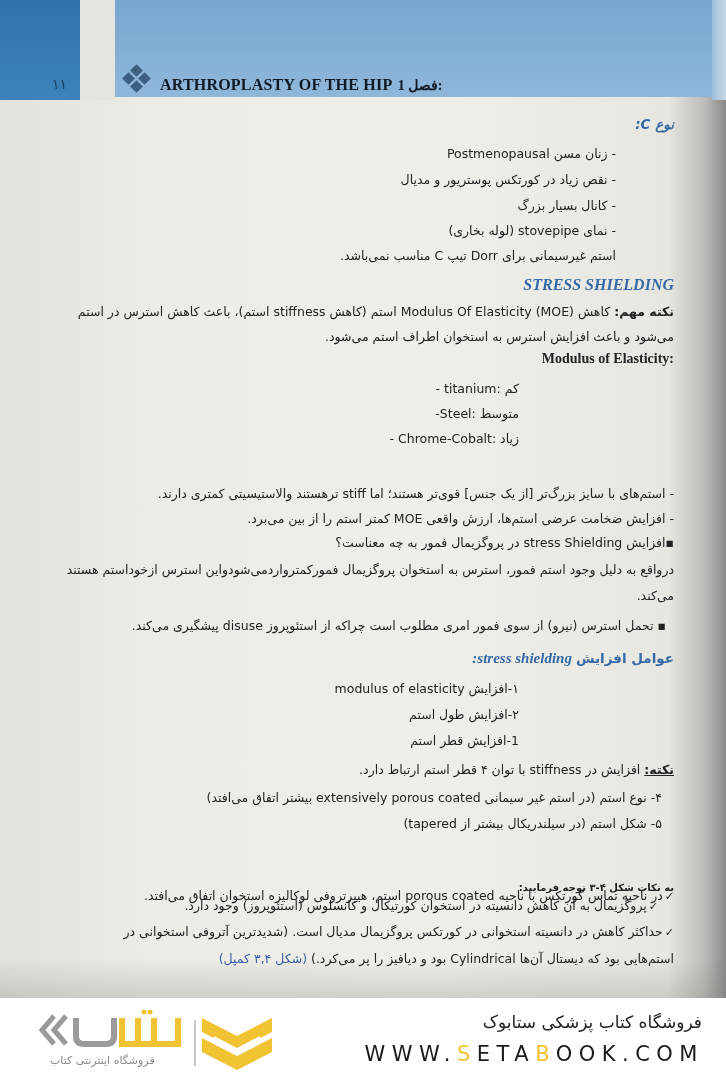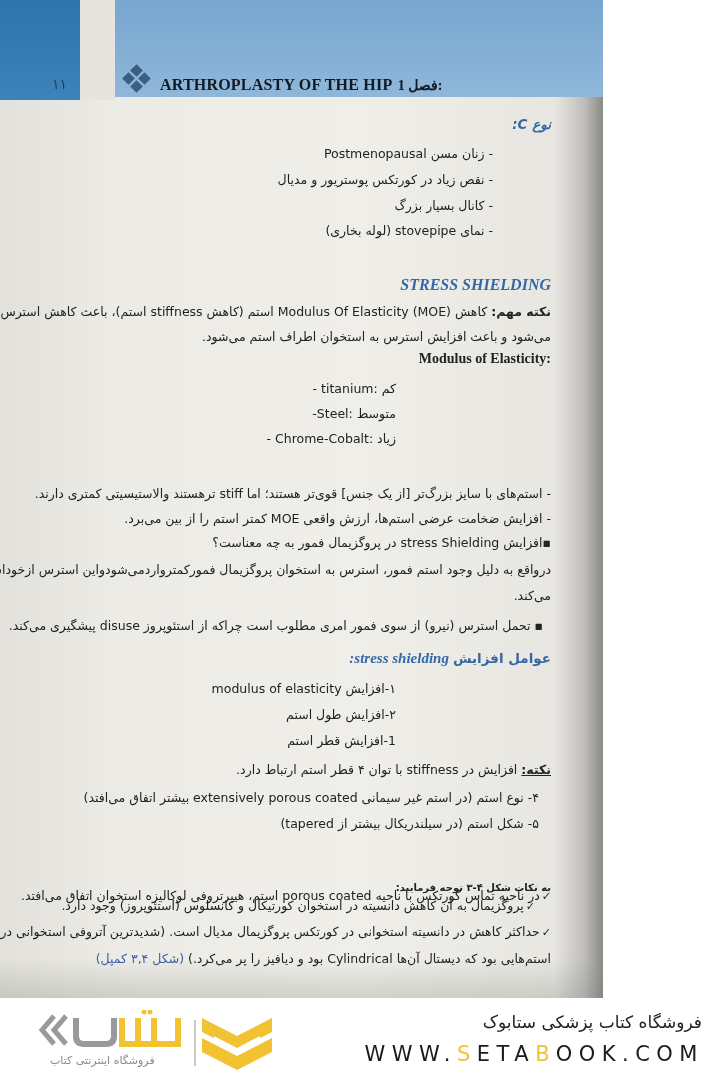--- a/index.html
+++ b/index.html
@@ -1,21 +1,21 @@
 <!DOCTYPE html>
 <html><head>
 <meta charset="utf-8">
 <style>
   * { box-sizing: border-box; margin: 0; padding: 0; }
   html, body { width: 726px; height: 1080px; overflow: hidden; background: #fff; }
   body { position: relative; font-family: "DejaVu Serif", serif; color: #1e1e1e; }
 
   
   .page {
-    position: absolute; left: 0; top: 0; width: 603px; height: 998px;
+    position: absolute; left: 0; top: 0; width: 726px; height: 998px;
     background: linear-gradient(90deg, #e3e1db 0%, #ecebe6 20%, #efeee9 60%, #e7e6e1 92%, #bdbcb8 97%, #8a8986 100%);
     overflow: hidden;
   }
   .page::after {
     content: ""; position: absolute; left: 0; right: 0; bottom: 0; height: 40px;
     background: linear-gradient(180deg, rgba(0,0,0,0) 0%, rgba(120,120,115,0.25) 100%);
   }
 
   
   .hdr-left {
@@ -99,37 +99,38 @@
   <div class="running-head">
     <span>ARTHROPLASTY OF THE HIP</span>
     <span class="fa">فصل 1:</span>
   </div>
 
   <div class="ln r heading-blue" style="top:116px;font-style:italic;">نوع C:</div>
   <div class="ln" style="right:110px; top:146px;">- زنان مسن Postmenopausal</div>
   <div class="ln" style="right:110px; top:172px;">- نقص زیاد در کورتکس پوستریور و مدیال</div>
   <div class="ln" style="right:110px; top:198px;">- کانال بسیار بزرگ</div>
   <div class="ln" style="right:110px; top:223px;">- نمای stovepipe (لوله بخاری)</div>
+  <div class="ln" style="right:110px; top:248px;">استم غیرسیمانی برای Dorr تیپ C مناسب نمی‌باشد.</div>
 
   <div class="ln r heading-blue-en" style="top:276px; direction:ltr;">STRESS SHIELDING</div>
   <div class="ln r" style="top:329px;">می‌شود و باعث افزایش استرس به استخوان اطراف استم می‌شود.</div>
   <div class="ln r" style="top:304px;">
     <span class="bold">نکته مهم:</span>
     <span>کاهش (MOE) Modulus Of Elasticity استم (کاهش stiffness استم)، باعث کاهش استرس در استم</span>
   </div>
   <div class="ln r en bold" style="top:351px; direction:ltr;">Modulus of Elasticity:</div>
 
   <div class="ln" style="right:207px; top:381px;">- titanium: کم</div>
   <div class="ln" style="right:207px; top:406px;">-Steel: متوسط</div>
   <div class="ln" style="right:207px; top:431px;">- Chrome-Cobalt: زیاد</div>
 
   <div class="ln r" style="top:486px;">- استم‌های با سایز بزرگ‌تر [از یک جنس] قوی‌تر هستند؛ اما stiff ترهستند والاستیسیتی کمتری دارند.</div>
   <div class="ln r" style="top:511px;">- افزایش ضخامت عرضی استم‌ها، ارزش واقعی MOE کمتر استم را از بین می‌برد.</div>
   <div class="ln r" style="top:535px;">▪افزایش stress Shielding در پروگزیمال فمور به چه معناست؟</div>
-  <div class="ln r" style="top:562px;">درواقع به دلیل وجود استم فمور، استرس به استخوان پروگزیمال فمورکمتروارد‌می‌شودواین استرس ازخوداستم عبور</div>
+  <div class="ln r" style="top:562px;">درواقع به دلیل وجود استم فمور، استرس به استخوان پروگزیمال فمورکمتروارد‌می‌شودواین استرس ازخوداستم هستند</div>
   <div class="ln r" style="top:588px;">می‌کند.</div>
   <div class="ln" style="right:60px; top:618px;">▪ تحمل استرس (نیرو) از سوی فمور امری مطلوب است چراکه از استئوپروز disuse پیشگیری می‌کند.</div>
 
   <div class="ln r" style="top:650px;">
     <span class="heading-blue">عوامل افزایش</span>
     <span class="heading-blue-en" style="font-size:15px;">stress shielding:</span>
   </div>
   <div class="ln" style="right:207px; top:681px;">۱-افزایش modulus of elasticity</div>
   <div class="ln" style="right:207px; top:707px;">۲-افزایش طول استم</div>
   <div class="ln" style="right:207px; top:733px;">1-افزایش قطر استم</div>

